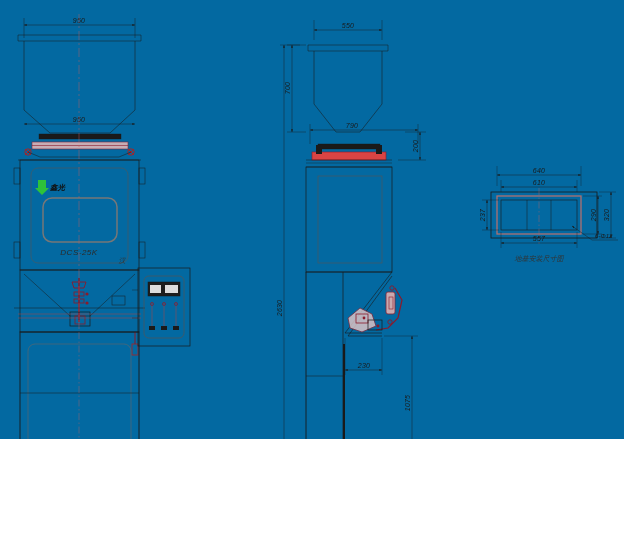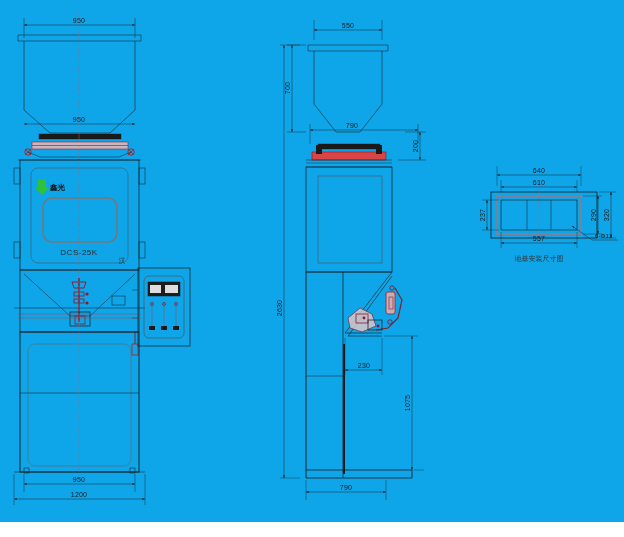--- a/index.html
+++ b/index.html
@@ -6,23 +6,24 @@
     margin: 0;
     padding: 0;
     background: #ffffff;
   }
   body {
     font-family: "Liberation Sans", sans-serif;
   }
   #canvas {
     position: relative;
     width: 624px;
-    height: 522px;
-    background: #0ea5e9;
+    height: 439px;
+    background: #0369a1;
     overflow: hidden;
+    font-style: italic;
   }
   #drawing {
     position: absolute;
     left: 0;
     top: 0;
   }
   .dimtext {
     font-family: "Liberation Sans", sans-serif;
     font-size: 7px;
     fill: #1a1a1a;

